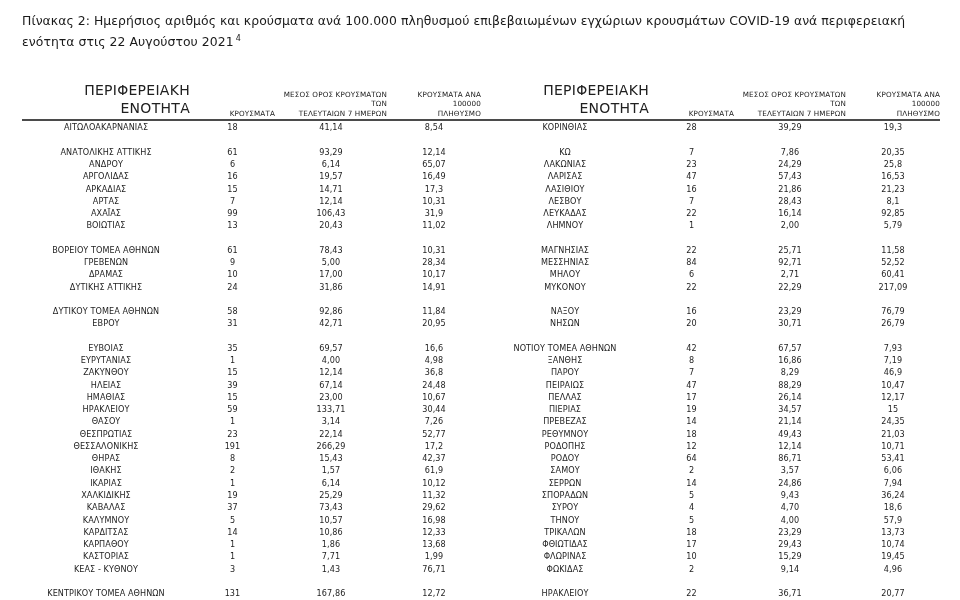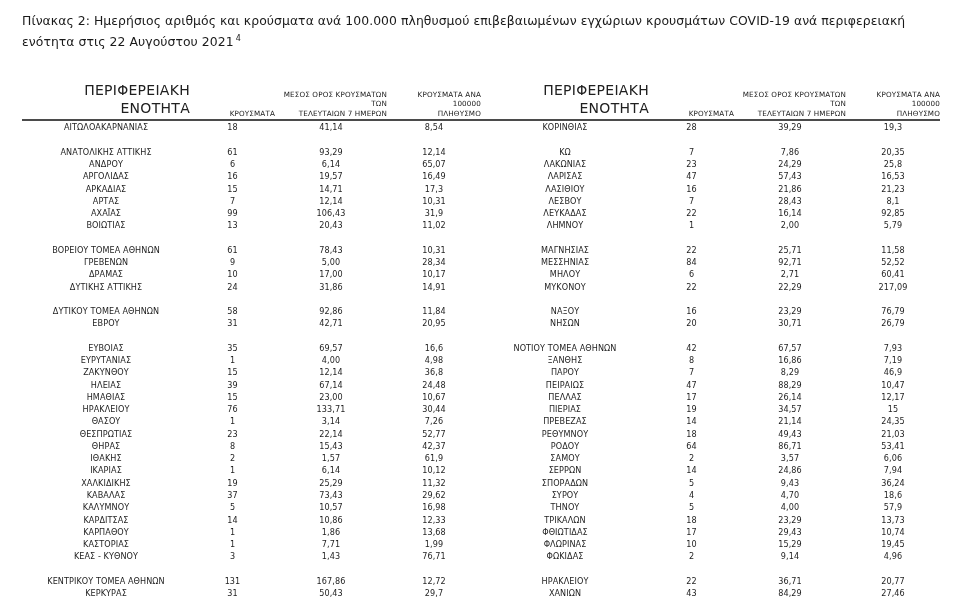--- a/index.html
+++ b/index.html
@@ -364,21 +364,21 @@
             <td>15</td>
             <td>23,00</td>
             <td>10,67</td>
             <td>ΠΕΛΛΑΣ</td>
             <td>17</td>
             <td>26,14</td>
             <td>12,17</td>
           </tr>
           <tr>
             <td>ΗΡΑΚΛΕΙΟΥ</td>
-            <td>76</td>
+            <td>59</td>
             <td>133,71</td>
             <td>30,44</td>
             <td>ΠΙΕΡΙΑΣ</td>
             <td>19</td>
             <td>34,57</td>
             <td>15</td>
           </tr>
           <tr>
             <td>ΘΑΣΟΥ</td>
             <td>1</td>
@@ -393,20 +393,30 @@
             <td>ΘΕΣΠΡΩΤΙΑΣ</td>
             <td>23</td>
             <td>22,14</td>
             <td>52,77</td>
             <td>ΡΕΘΥΜΝΟΥ</td>
             <td>18</td>
             <td>49,43</td>
             <td>21,03</td>
           </tr>
           <tr>
+            <td>ΘΕΣΣΑΛΟΝΙΚΗΣ</td>
+            <td>191</td>
+            <td>266,29</td>
+            <td>17,2</td>
+            <td>ΡΟΔΟΠΗΣ</td>
+            <td>12</td>
+            <td>12,14</td>
+            <td>10,71</td>
+          </tr>
+          <tr>
             <td>ΘΗΡΑΣ</td>
             <td>8</td>
             <td>15,43</td>
             <td>42,37</td>
             <td>ΡΟΔΟΥ</td>
             <td>64</td>
             <td>86,71</td>
             <td>53,41</td>
           </tr>
           <tr>

